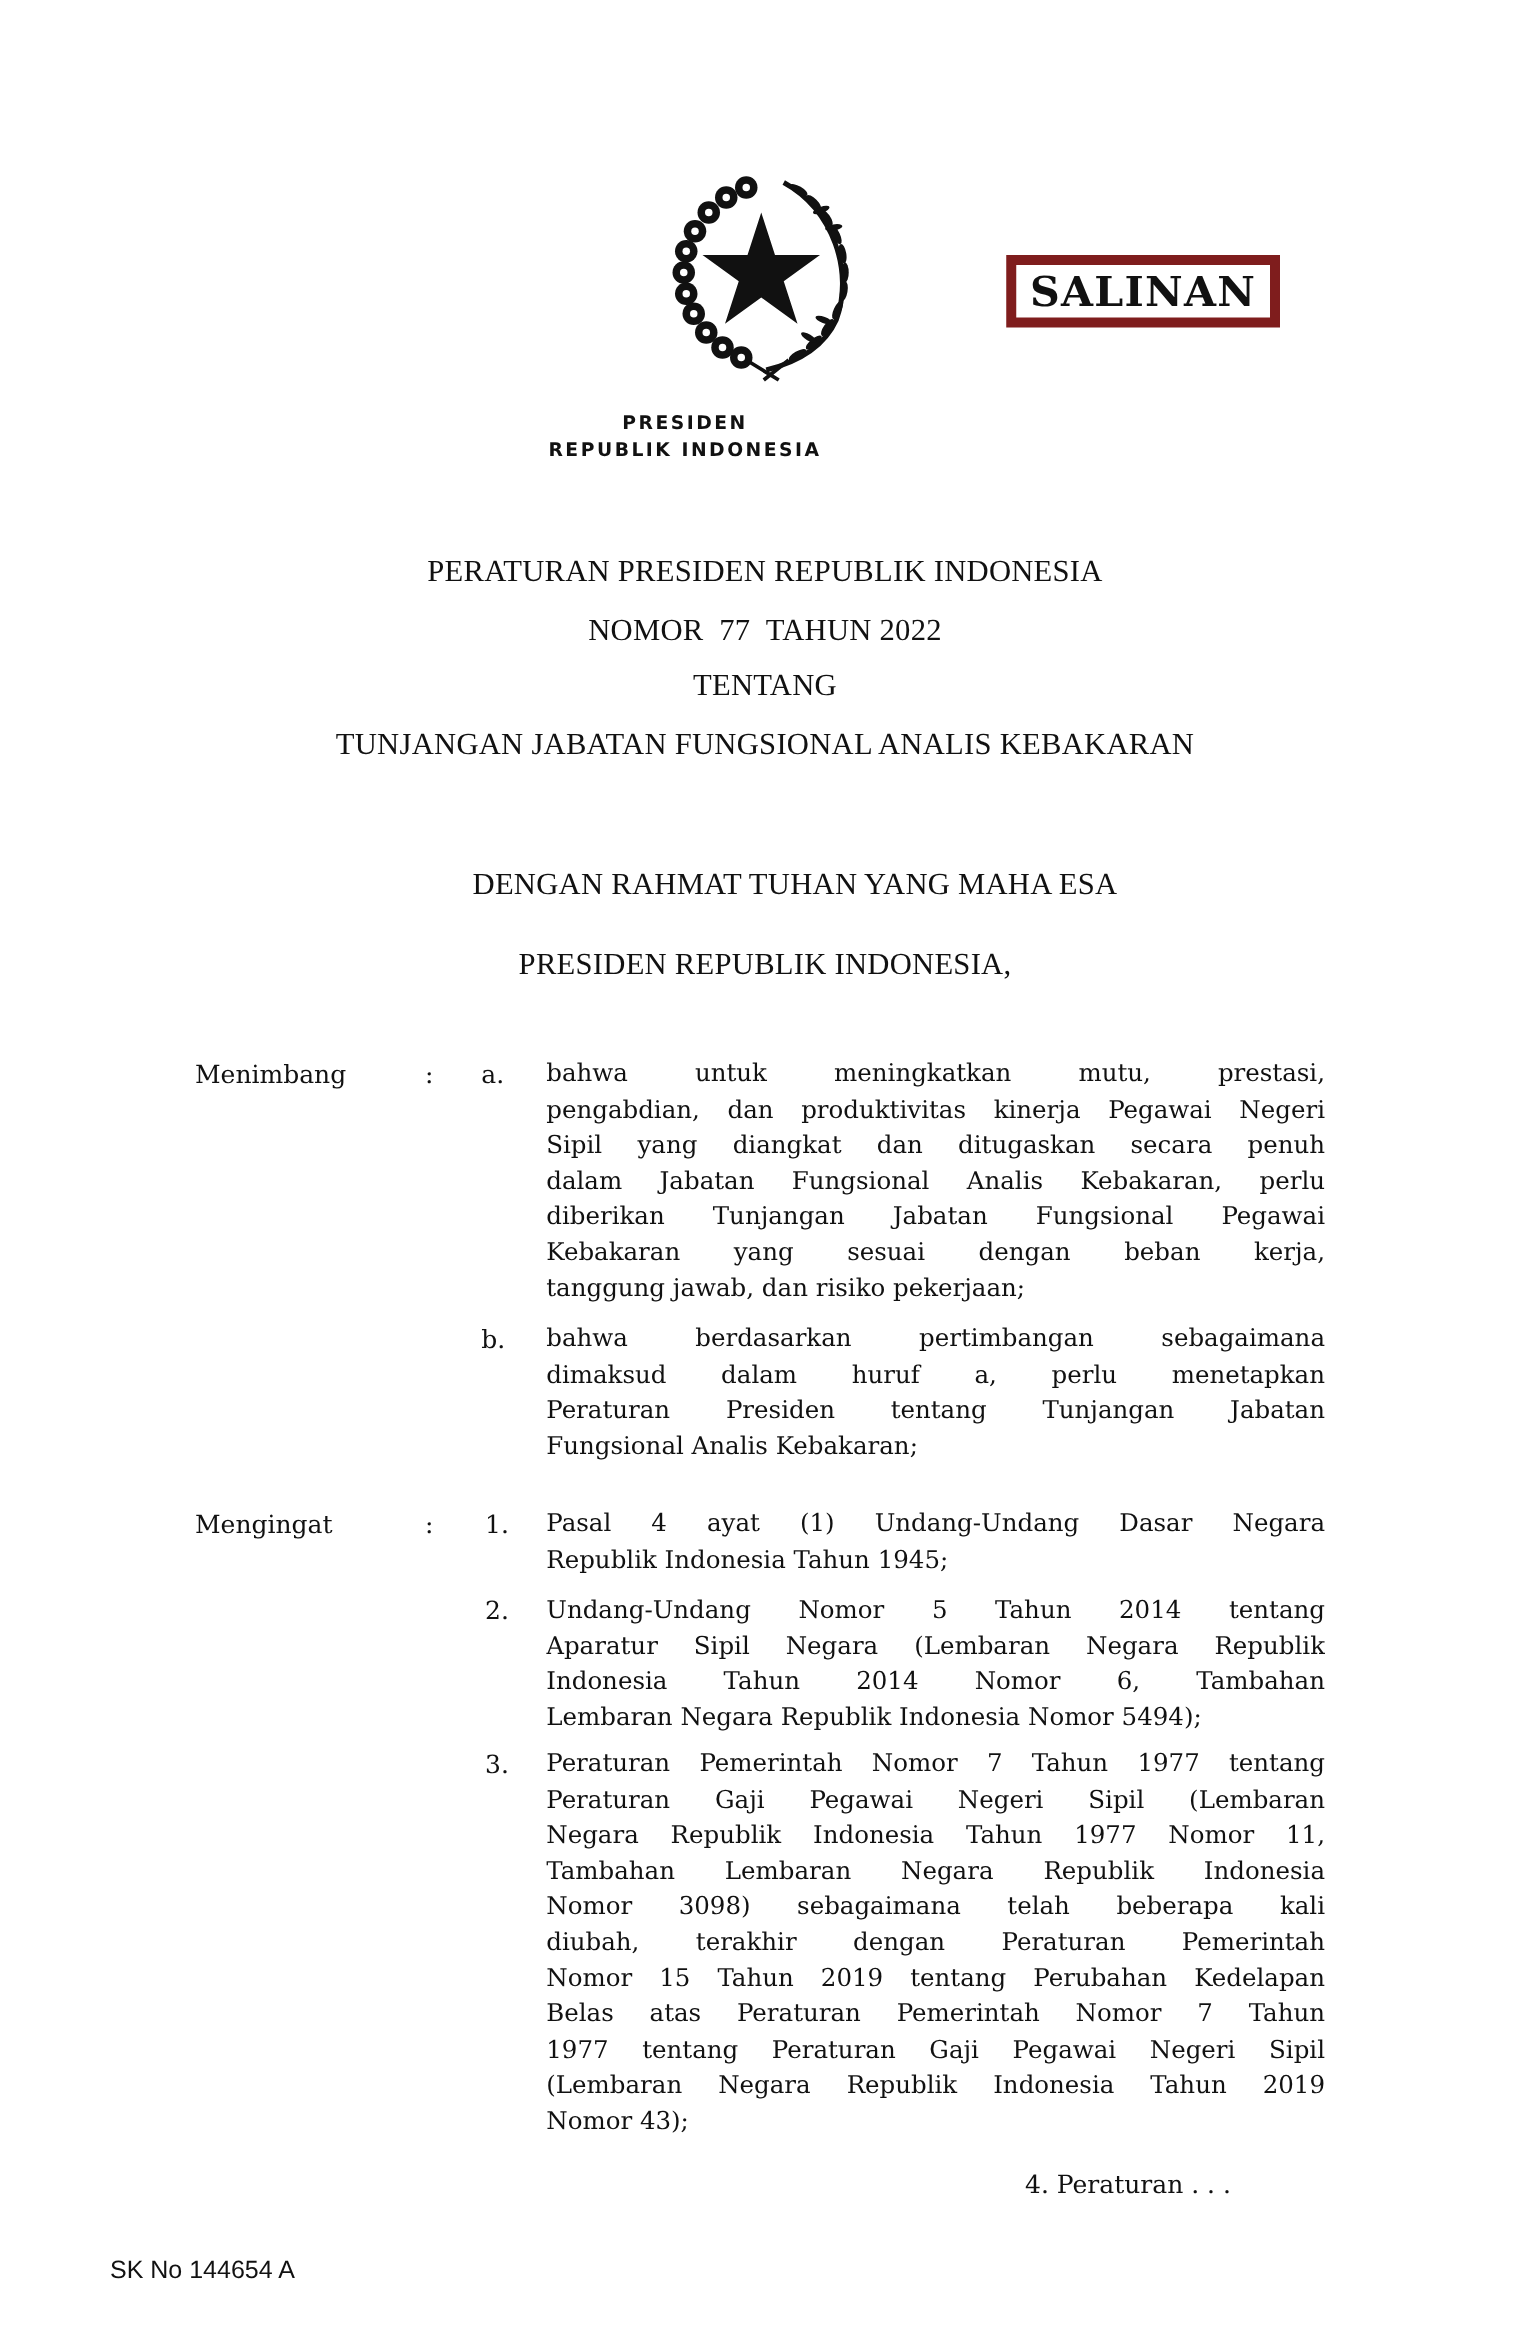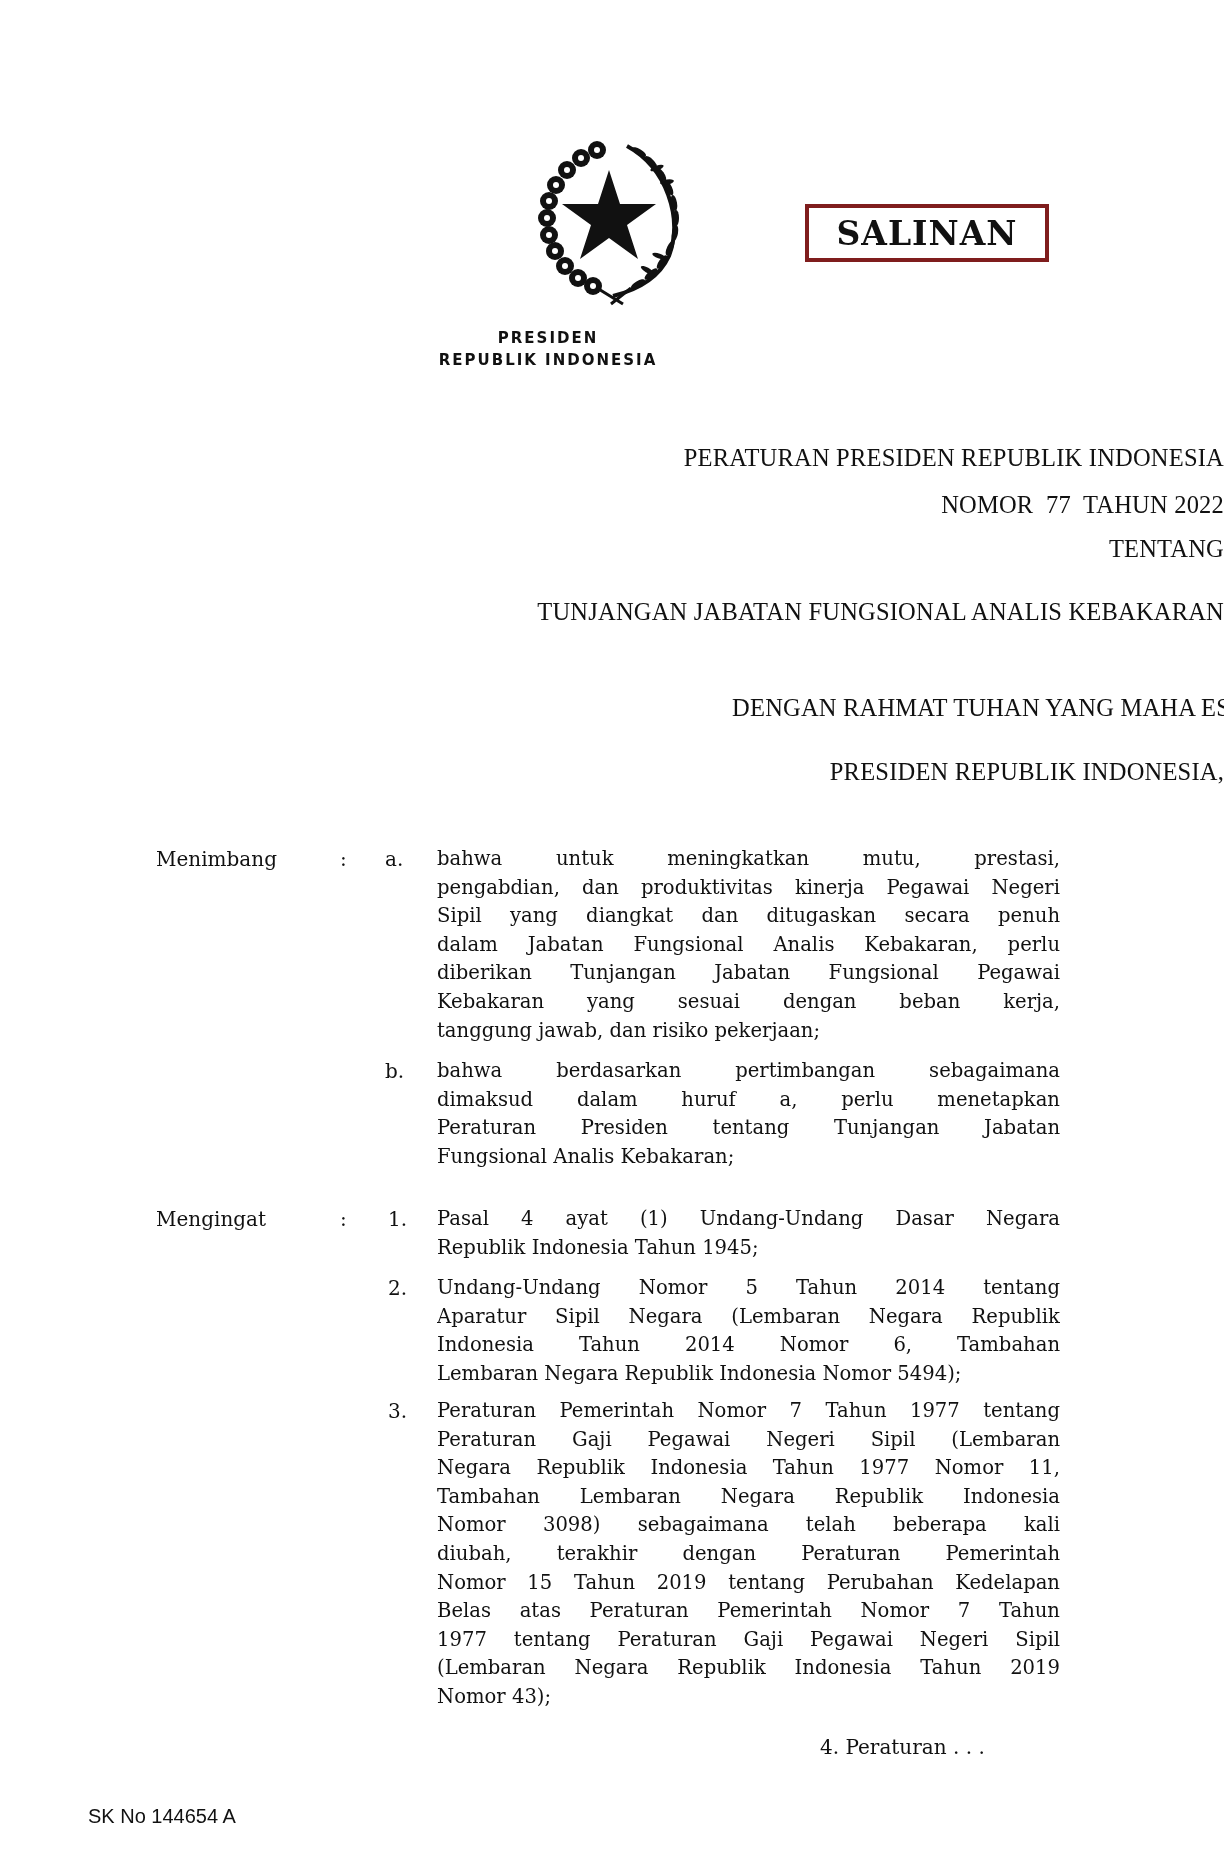--- a/index.html
+++ b/index.html
@@ -8,37 +8,37 @@
       color: #111111;
       font-family: "DejaVu Serif", "Liberation Serif", serif;
     }
     .abs { position: absolute; }
 
     
     .emblem { left: 527px; top: 138px; width: 168px; height: 168px; }
 
     
     .salinan {
-      left: 805px; top: 204px; width: 244px; height: 58px;
-      border: 4px solid #7f1d1d; box-sizing: border-box;
+      left: 805px; top: 204px; width: 219px; height: 58px;
+      border: 8px solid #7f1d1d; box-sizing: border-box;
       display: flex; align-items: center; justify-content: center;
       font-family: "DejaVu Serif", serif; font-weight: bold;
       font-size: 33px; letter-spacing: 1px;
     }
 
     
     .office {
       left: 0; width: 1096px; text-align: center;
       font-family: "DejaVu Sans", "Liberation Sans", sans-serif;
       font-weight: bold; font-size: 15px; letter-spacing: 2px; line-height: 22px;
     }
 
     
     .heading {
-      left: 0; width: 1224px; text-align: right;
+      left: 0; width: 1224px; text-align: center;
       font-family: "Liberation Serif", "DejaVu Serif", serif;
       font-size: 24.5px; line-height: 28px; letter-spacing: 0.2px;
     }
 
     
     .label { left: 156px; font-size: 20px; line-height: 28.6px; }
     .colon { left: 340px; font-size: 20px; line-height: 28.6px; }
     .marker { font-size: 20px; line-height: 28.6px; }
     .para { left: 437px; width: 623px; font-size: 19.6px; line-height: 28.6px; }
     .line { display: block; white-space: nowrap; height: 28.6px; }
@@ -110,21 +110,21 @@
 </div>
 
 <div class="abs salinan">SALINAN</div>
 
 <div class="abs office" style="top:327px;">PRESIDEN</div>
 <div class="abs office" style="top:349px;">REPUBLIK INDONESIA</div>
 
 <div class="abs heading" style="top:444px;">PERATURAN PRESIDEN REPUBLIK INDONESIA</div>
 <div class="abs heading" style="top:491px; white-space:pre;">NOMOR  77  TAHUN 2022</div>
 <div class="abs heading" style="top:535px;">TENTANG</div>
-<div class="abs heading" style="top:582px;margin-top:16px;">TUNJANGAN JABATAN FUNGSIONAL ANALIS KEBAKARAN</div>
+<div class="abs heading" style="top:582px;">TUNJANGAN JABATAN FUNGSIONAL ANALIS KEBAKARAN</div>
 <div class="abs heading" style="top:694px;margin-left:24px;">DENGAN RAHMAT TUHAN YANG MAHA ESA</div>
 <div class="abs heading" style="top:758px;">PRESIDEN REPUBLIK INDONESIA,</div>
 
 <div class="abs label" style="top:845px;">Menimbang</div>
 <div class="abs colon" style="top:845px;">:</div>
 
 <div class="abs marker" style="left:385px; top:845px;">a.</div>
 <div class="abs para" style="top:845px;">
   <span class="line j">bahwa untuk meningkatkan mutu, prestasi,</span>
   <span class="line j">pengabdian, dan produktivitas kinerja Pegawai Negeri</span>

